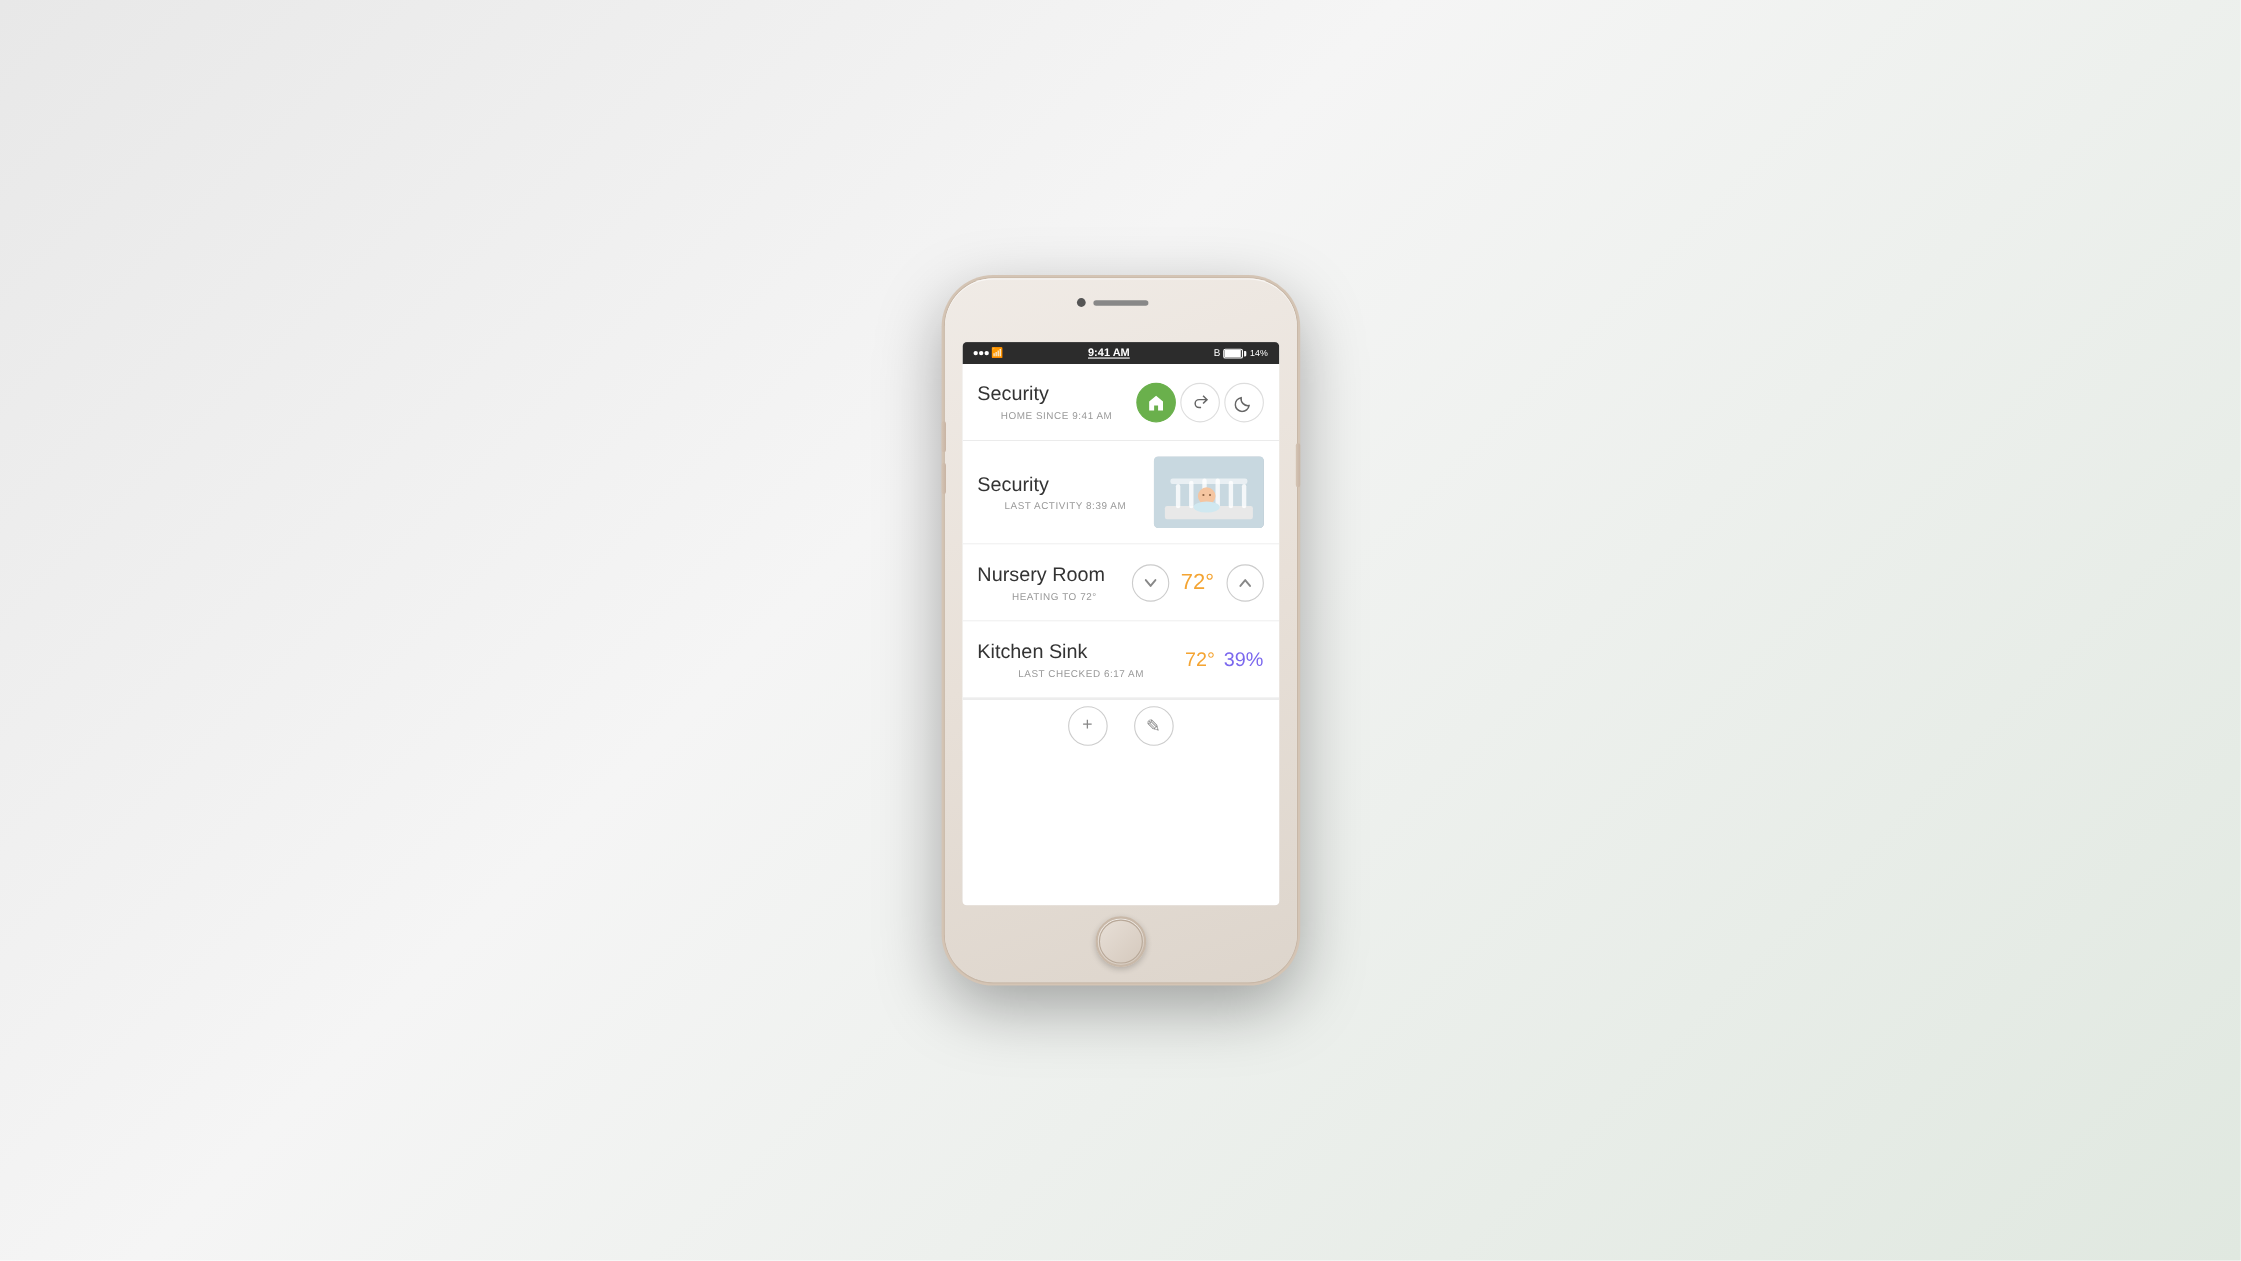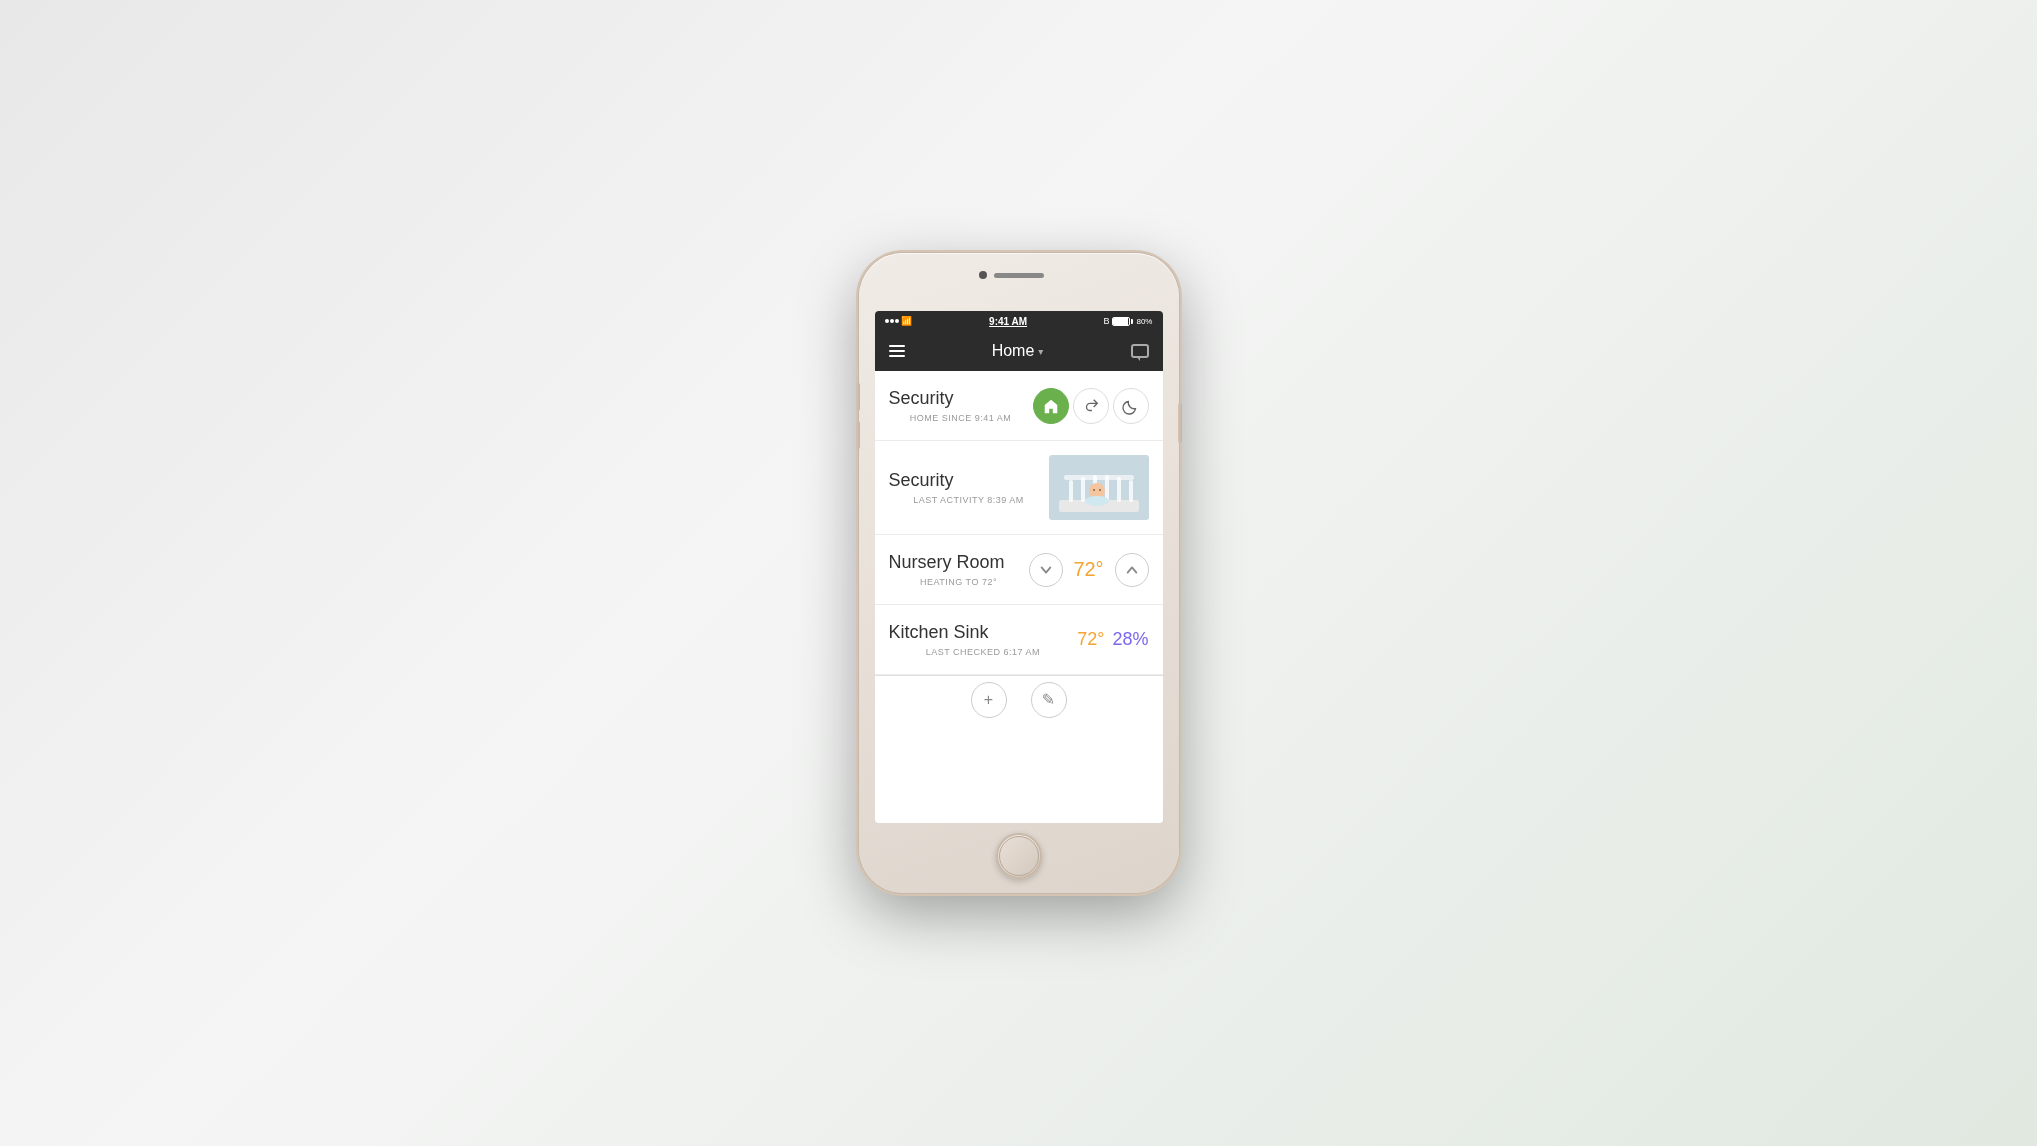--- a/index.html
+++ b/index.html
@@ -419,36 +419,24 @@
       </div>
       <div class="status-center">9:41 AM</div>
       <div class="status-right">
         <span style="font-size:9px;">B</span>
         <div class="battery-icon">
           <div class="battery-body">
             <div class="battery-fill"></div>
           </div>
           <div class="battery-tip"></div>
         </div>
-        <span style="font-size:8px;">80%</span>
+        <span style="font-size:8px;">14%</span>
       </div>
     </div>
 
-    <div class="nav-bar">
-      <div class="nav-menu-icon">
-        <div class="nav-menu-line"></div>
-        <div class="nav-menu-line"></div>
-        <div class="nav-menu-line"></div>
-      </div>
-      <div class="nav-title">
-        <span>Home</span>
-        <span class="nav-chevron">▾</span>
-      </div>
-      <div class="nav-chat-icon"></div>
-    </div>
 
     <div class="content-area">
 
       <div class="device-row">
         <div class="device-info">
           <div class="device-name">Security</div>
           <div class="device-status">HOME SINCE 9:41 AM</div>
         </div>
         <div class="security-controls">
 
@@ -529,21 +517,21 @@
       <div class="device-row">
         <div class="device-info">
           <div class="device-name">
             <span>Kitchen Sink</span><br>
             <span></span>
           </div>
           <div class="device-status">LAST CHECKED 6:17 AM</div>
         </div>
         <div class="kitchen-values">
           <span class="kitchen-temp">72°</span>
-          <span class="kitchen-humidity">28%</span>
+          <span class="kitchen-humidity">39%</span>
         </div>
       </div>
 
       <div class="bottom-bar">
         <div class="bottom-btn">
           <span class="bottom-btn-icon">+</span>
         </div>
         <div class="bottom-btn">
           <span class="bottom-btn-icon">✎</span>
         </div>

